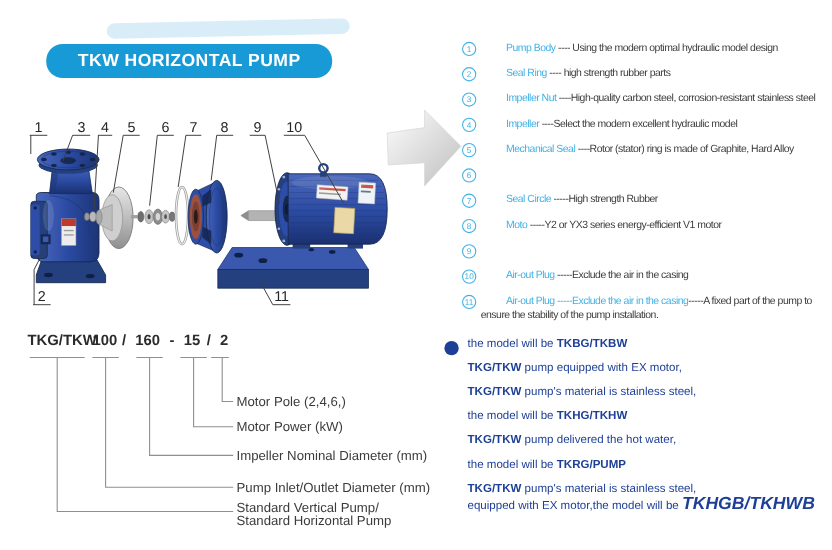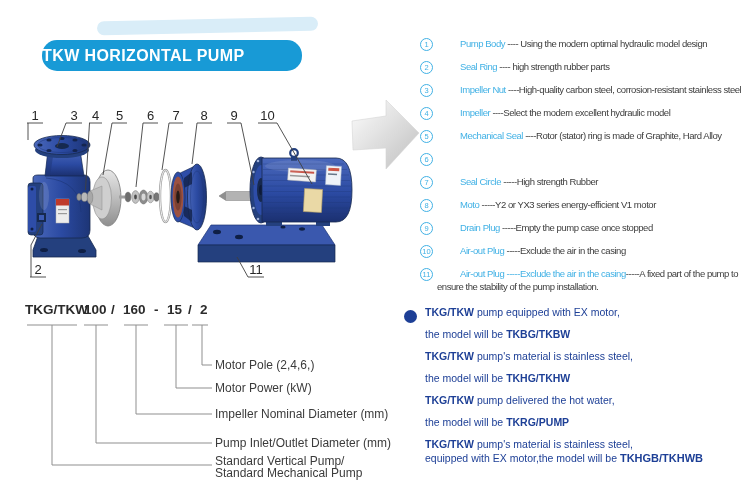--- a/index.html
+++ b/index.html
@@ -4,40 +4,40 @@
 <style>
   html,body{margin:0;padding:0;background:#fff;}
   .page{position:relative;width:756px;height:500px;background:#ffffff;overflow:hidden;
         font-family:"Liberation Sans","DejaVu Sans",sans-serif;}
   .abs{position:absolute;}
 
   
   .banner-accent{position:absolute;left:97px;top:19px;width:221px;height:14px;
                  background:#d9edf8;border-radius:7px;transform:rotate(-1.2deg);z-index:0;}
   .banner{position:absolute;left:42px;top:40px;width:260px;height:31px;background:#189ad6;
-          border-radius:15px;display:flex;align-items:center;justify-content:flex-start;z-index:1;}
+          border-radius:15px;display:flex;align-items:center;justify-content:center;z-index:1;}
   .banner span{color:#ffffff;font-weight:bold;font-size:16px;letter-spacing:.4px;}
 
   
   .parts-list{position:absolute;left:420px;top:37px;width:334px;z-index:2;}
   .pl-row{display:flex;align-items:flex-start;margin-bottom:9.5px;line-height:13px;
           font-size:9.5px;letter-spacing:-0.45px;color:#3c3c3c;white-space:nowrap;}
   .pl-row.wrap{white-space:normal;}
   .pl-num{flex:0 0 auto;width:11px;height:11px;margin:0.5px 4px 0 0;border:1px solid #41b1e5;
           border-radius:50%;color:#41b1e5;font-size:7.5px;letter-spacing:0;
           display:inline-flex;align-items:center;justify-content:center;}
   .pl-name{color:#41b1e5;padding-left:23px;}
   .pl-desc{color:#3c3c3c;}
 
   
   .notes{position:absolute;left:425px;top:306px;width:330px;color:#1d3f96;font-size:10.5px;z-index:2;}
   .note-line{height:13px;line-height:13px;margin-bottom:9px;white-space:nowrap;}
   .note-line.tight{margin-bottom:1px;}
   .note-line b{font-weight:bold;}
-  .note-line .big{font-size:11px;}
+  .note-line .big{font-size:16px;font-style:italic;}
   .bullet{position:absolute;left:404px;top:310px;width:13px;height:13px;border-radius:50%;
           background:#1d3f96;z-index:2;}
 
   
   .code-seg{position:absolute;top:302px;font-size:13.5px;font-weight:bold;color:#2b2b2b;z-index:2;}
   .code-label{position:absolute;font-size:12px;color:#3b3b3b;line-height:12px;white-space:nowrap;z-index:2;}
 
   svg text{font-family:"Liberation Sans","DejaVu Sans",sans-serif;}
 </style>
 </head>
@@ -264,21 +264,20 @@
     <div class="pl-row">
       <span class="pl-num">7</span>
       <span><span class="pl-name">Seal Circle</span><span class="pl-desc"> -----High strength Rubber</span></span>
     </div>
     <div class="pl-row">
       <span class="pl-num">8</span>
       <span><span class="pl-name">Moto</span><span class="pl-desc"> -----Y2 or YX3 series energy-efficient V1 motor</span></span>
     </div>
     <div class="pl-row">
       <span class="pl-num">9</span>
-      <span><span class="pl-name">Drain Plug</span><span class="pl-desc"> -----Empty the pump case once stopped</span></span>
     </div>
     <div class="pl-row">
       <span class="pl-num">10</span>
       <span><span class="pl-name">Air-out Plug</span><span class="pl-desc"> -----Exclude the air in the casing</span></span>
     </div>
     <div class="pl-row wrap">
       <span class="pl-num">11</span>
       <span><span class="pl-name">Air-out Plug -----Exclude the air in the casing</span><span class="pl-desc">-----A fixed part of the pump to ensure the stability of the pump installation.</span></span>
     </div>
   </div>
@@ -300,26 +299,26 @@
       <path d="M164,325 H188 M176,325 V388 H212"></path>
       <path d="M192,325 H208 M202,325 V365 H212"></path>
     </g>
   </svg>
 
   <div class="code-label" style="left:215px;top:359px">Motor Pole (2,4,6,)</div>
   <div class="code-label" style="left:215px;top:382px">Motor Power (kW)</div>
   <div class="code-label" style="left:215px;top:437px">Pump Inlet/Outlet Diameter (mm)</div>
   <div class="code-label" style="left:215px;top:408px">Impeller Nominal Diameter (mm)</div>
   <div class="code-label" style="left:215px;top:455px">Standard Vertical Pump/</div>
-  <div class="code-label" style="left:215px;top:467px">Standard Mechanical Pump</div>
+  <div class="code-label" style="left:215px;top:467px">Standard Horizontal Pump</div>
 
   <div class="bullet"></div>
   <div class="notes">
+    <div class="note-line"><b></b><span>the model will be </span><b>TKBG/TKBW</b></div>
     <div class="note-line"><b>TKG/TKW</b><span> pump equipped with EX motor,</span><b></b></div>
-    <div class="note-line"><b></b><span>the model will be </span><b>TKBG/TKBW</b></div>
     <div class="note-line"><b>TKG/TKW</b><span> pump's material is stainless steel,</span><b></b></div>
     <div class="note-line"><b></b><span>the model will be </span><b>TKHG/TKHW</b></div>
     <div class="note-line"><b>TKG/TKW</b><span> pump delivered the hot water,</span><b></b></div>
     <div class="note-line"><b></b><span>the model will be </span><b>TKRG/PUMP</b></div>
     <div class="note-line tight"><b>TKG/TKW</b><span> pump's material is stainless steel,</span><b></b></div>
     <div class="note-line"><b></b><span>equipped with EX motor,the model will be </span><b class="big">TKHGB/TKHWB</b></div>
   </div>
 
 </div>
 

